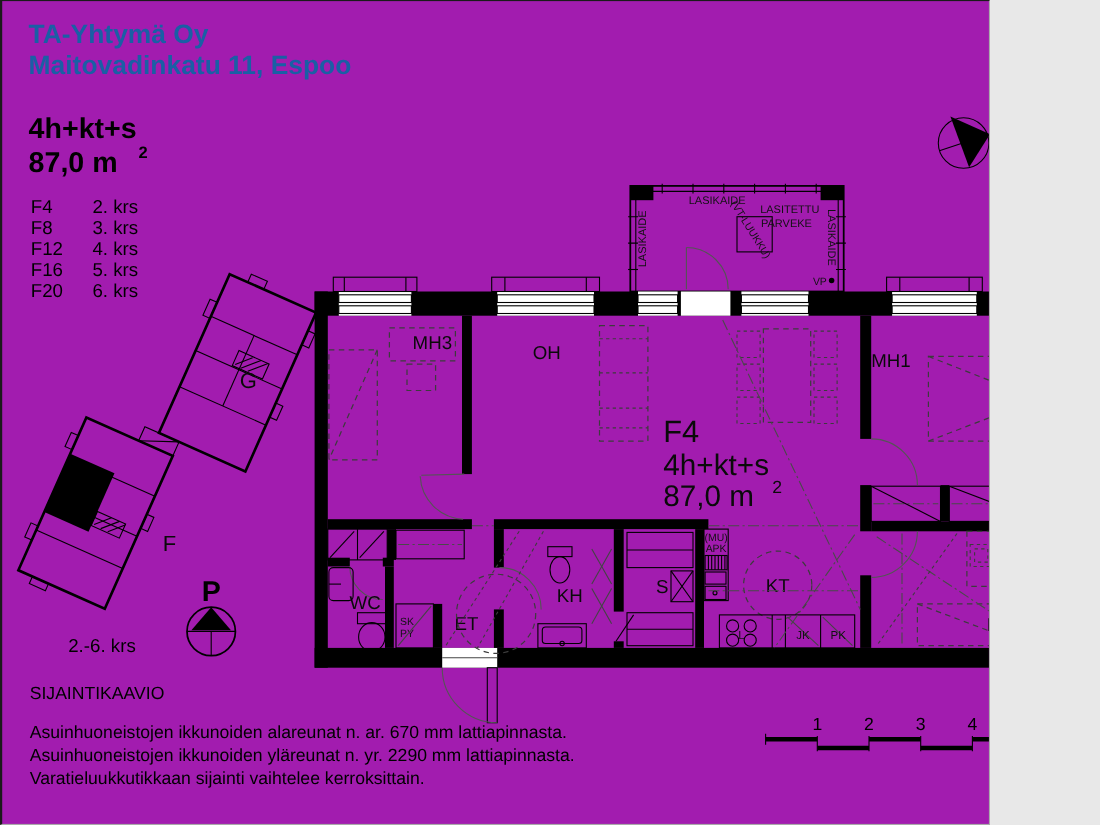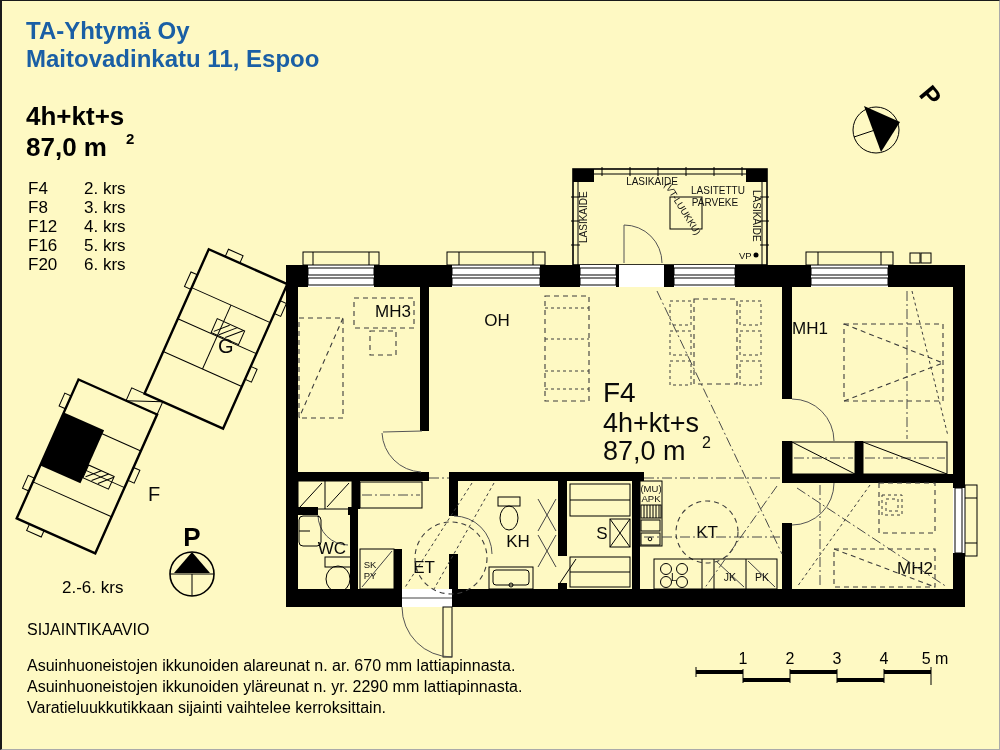--- a/index.html
+++ b/index.html
@@ -1,16 +1,16 @@
 <!DOCTYPE html>
 <html><head>
 <meta charset="utf-8">
 <style>
   html,body{margin:0;padding:0;background:#e8e8e8;}
-  #page{position:relative;width:1000px;height:750px;background:#fef9c3;
+  #page{position:relative;width:900px;height:750px;background:#a21caf;
         border-left:2px solid #1a1a1a;border-top:1px solid #1a1a1a;
         border-right:1px solid #aaa;border-bottom:1px solid #aaa;
         box-sizing:border-box;overflow:hidden;
         font-family:"Liberation Sans",sans-serif;}
   svg{position:absolute;left:0;top:0;}
   svg text{font-family:"Liberation Sans",sans-serif;fill:#000;}
   .wall{fill:#000;stroke:none;}
   .white{fill:#fff;stroke:none;}
   .thin{fill:none;stroke:#000;stroke-width:1;}
   .thin2{fill:none;stroke:#000;stroke-width:1.6;}

